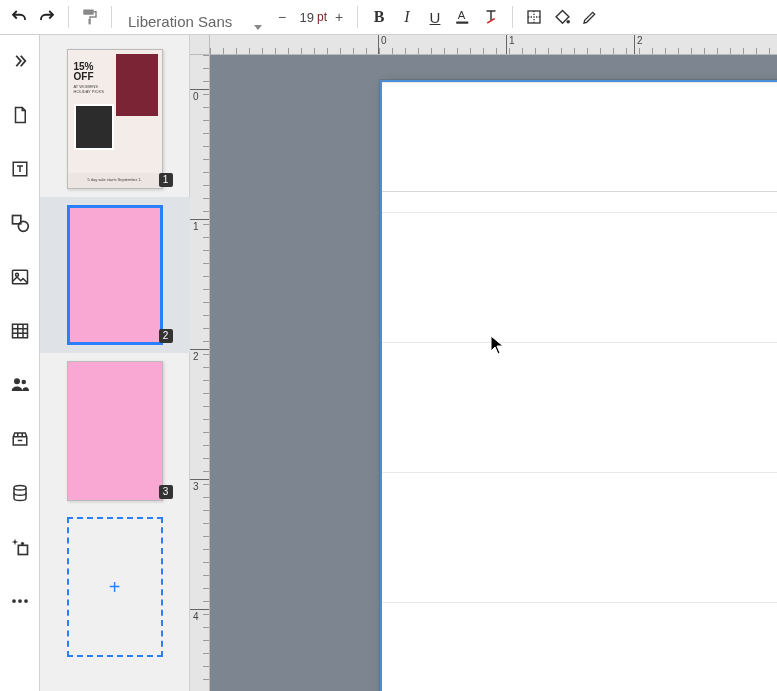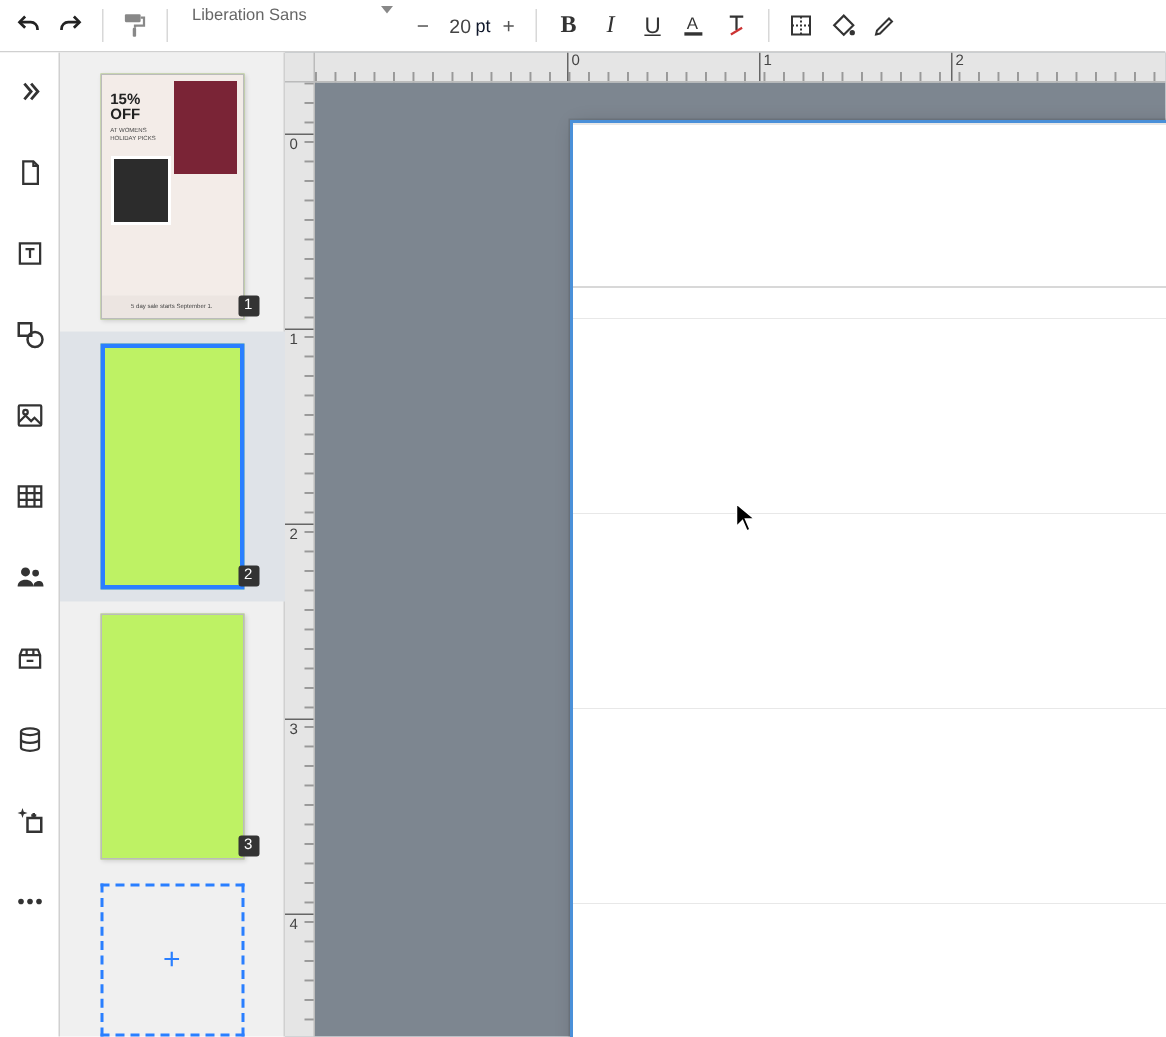--- a/index.html
+++ b/index.html
@@ -20,23 +20,23 @@
     display: flex; align-items: center; justify-content: center;
     border-radius: 3px;
     color: #333;
   }
   .sep {
     width: 1px; height: 22px;
     background: #d8d8d8;
     margin: 0 6px;
   }
   .dd {
-    display: flex; align-items: flex-start; justify-content: space-between;
+    display: flex; align-items: flex-end; justify-content: space-between;
     height: 26px; padding: 0 8px;
-    font-size: 11px; color: #666;
+    font-size: 15px; color: #666;
     border-radius: 3px;
   }
   .dd-font  { width: 150px; }
   .dd-style { width: 115px; }
   .chev {
     width: 0; height: 0;
     border-left: 4px solid transparent;
     border-right: 4px solid transparent;
     border-top: 5px solid #888;
     margin-left: 6px;
@@ -46,21 +46,21 @@
   }
   .fs-btn {
     width: 20px; height: 26px;
     display: flex; align-items: center; justify-content: center;
     color: #555; font-size: 14px;
   }
   .fs-val {
     width: 20px; text-align: right; font-size: 13px; color: #444;
   }
   .fs-unit {
-    font-size: 12px; color: #0f172a; margin-left: 1px;
+    font-size: 12px; color: #7f1d1d; margin-left: 1px;
   }
 
   
   .rail {
     position: absolute;
     top: 35px; left: 0;
     width: 40px; height: 656px;
     border-right: 1px solid #d0d0d0;
     background: #fff;
     display: flex; flex-direction: column; align-items: center;
@@ -89,22 +89,22 @@
     width: 120px;
     display: flex; align-items: center; justify-content: center;
   }
   .sel-bg {
     position: absolute; inset: -8px -15px;
     background: #dfe3e8;
     z-index: 0;
   }
   .thumb {
     position: relative; z-index: 1;
-    width: 96px; height: 164px;
-    background: #bef264;
+    width: 96px; height: 140px;
+    background: #f9a8d4;
     border: 1px solid #bbb;
     box-shadow: 1px 1px 3px rgba(0,0,0,.15);
     overflow: hidden;
   }
   .thumb.sel {
     border: 3px solid #2a7fff;
     box-shadow: none;
   }
   .pnum {
     position: absolute;
@@ -235,21 +235,21 @@
   <div class="dd dd-font">
     <span>Liberation Sans</span>
     <span class="chev"></span>
   </div>
 
 
   <div class="font-size">
     <div class="fs-btn">
       <span>−</span>
     </div>
-    <span class="fs-val">20</span>
+    <span class="fs-val">19</span>
     <span class="fs-unit">pt</span>
     <div class="fs-btn">
       <span>+</span>
     </div>
   </div>
 
   <div class="sep"></div>
 
   <div class="tool-btn">
     <span style="font-weight:800;font-size:16px;font-family:serif;">B</span>

